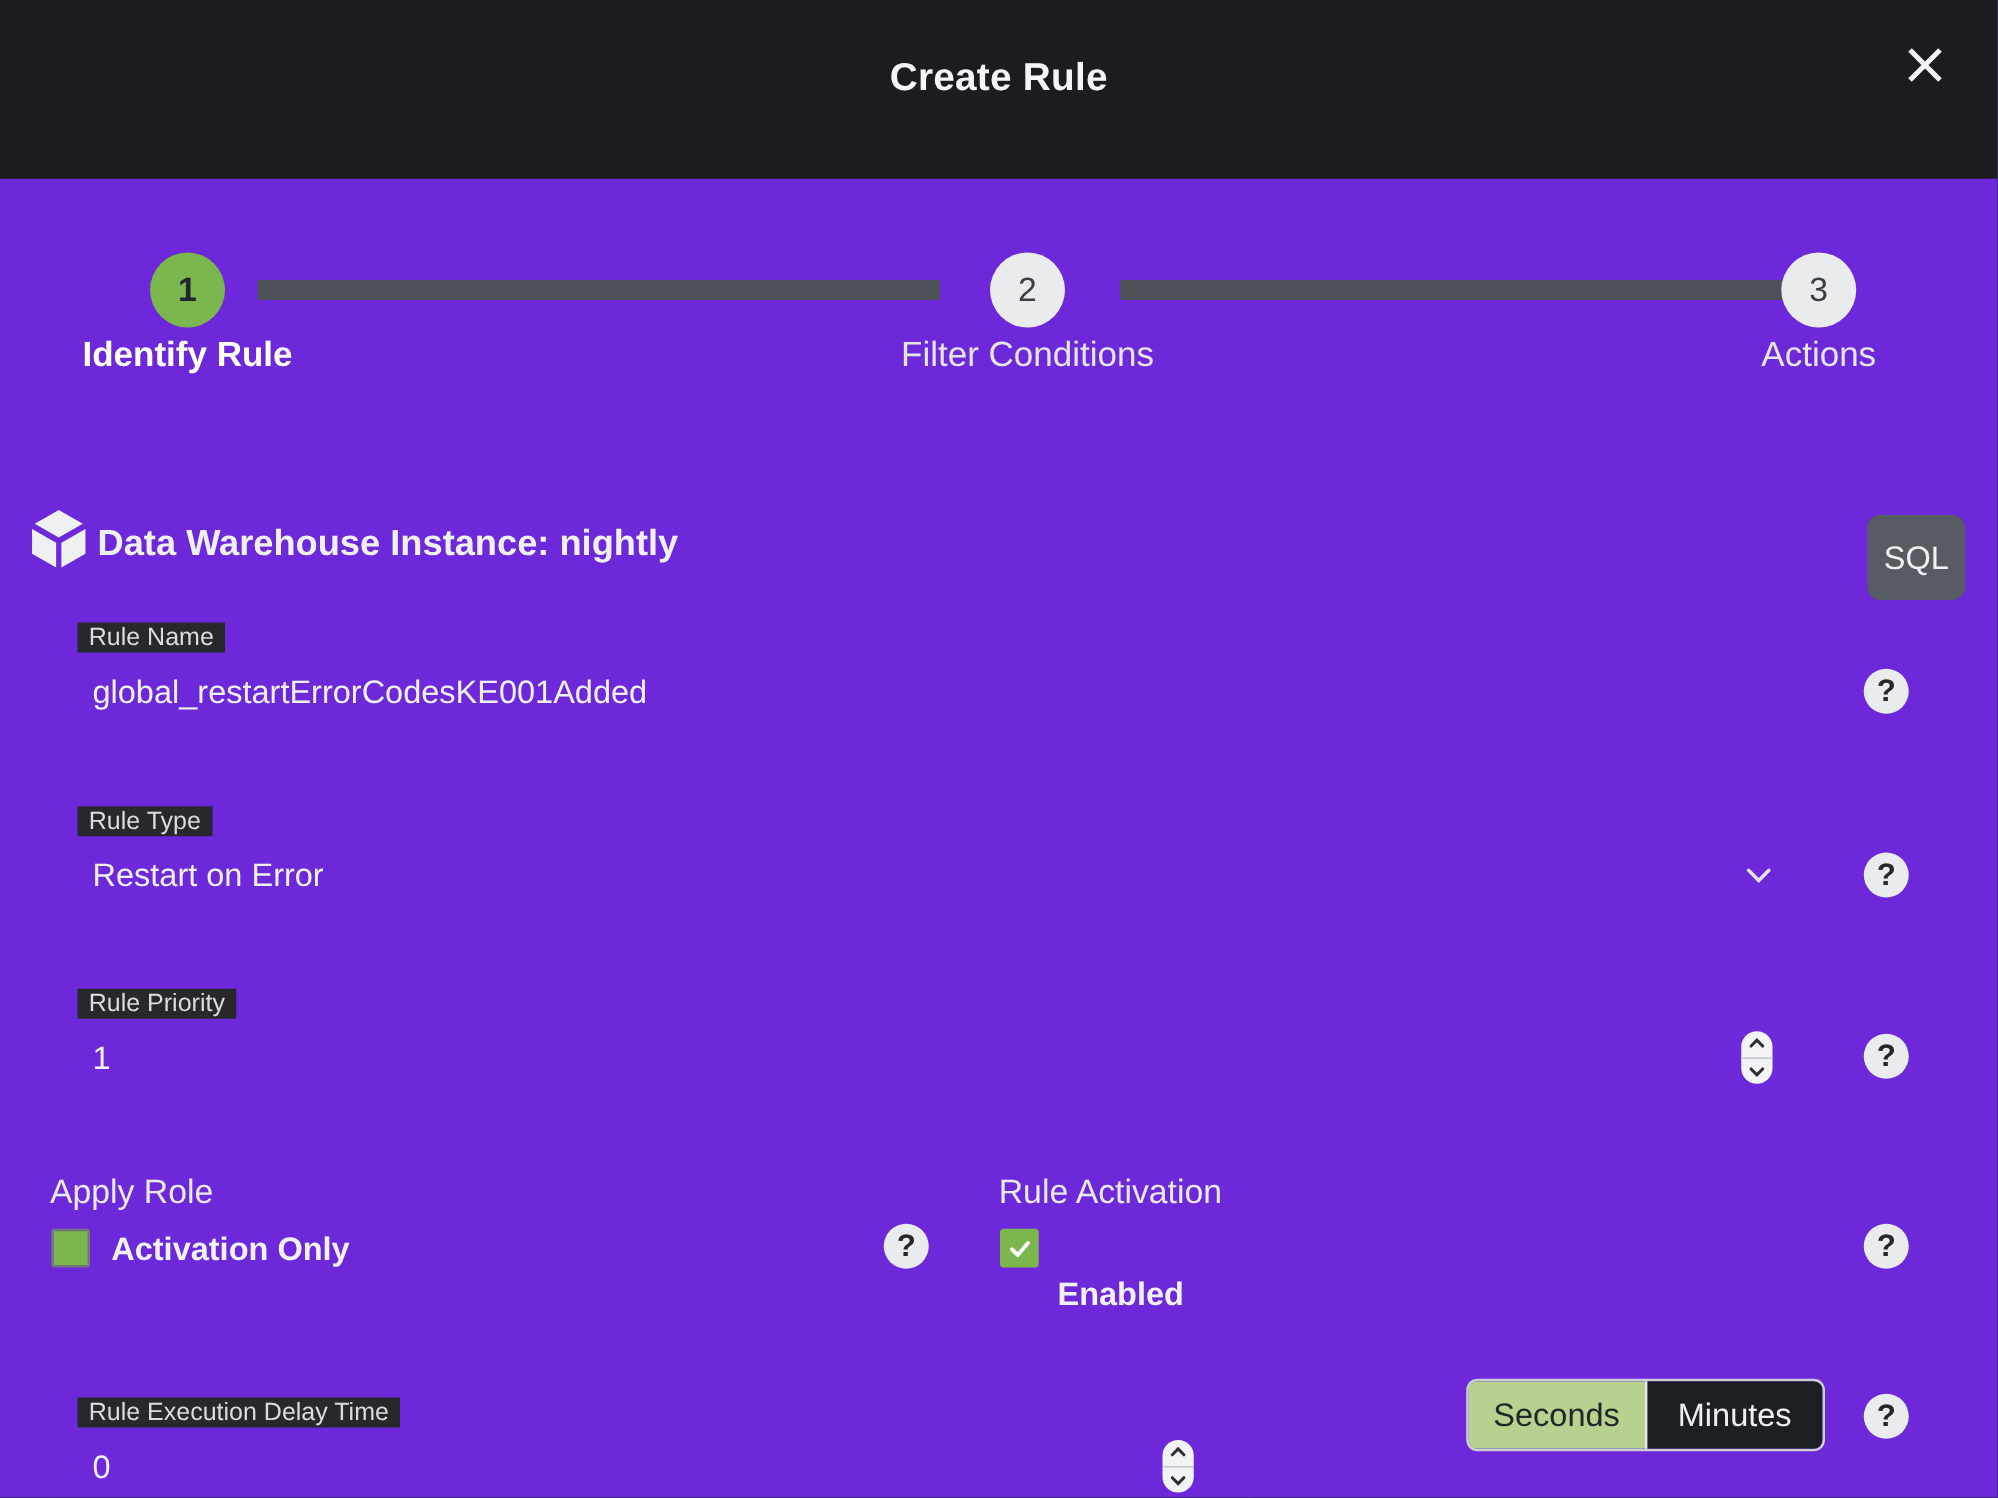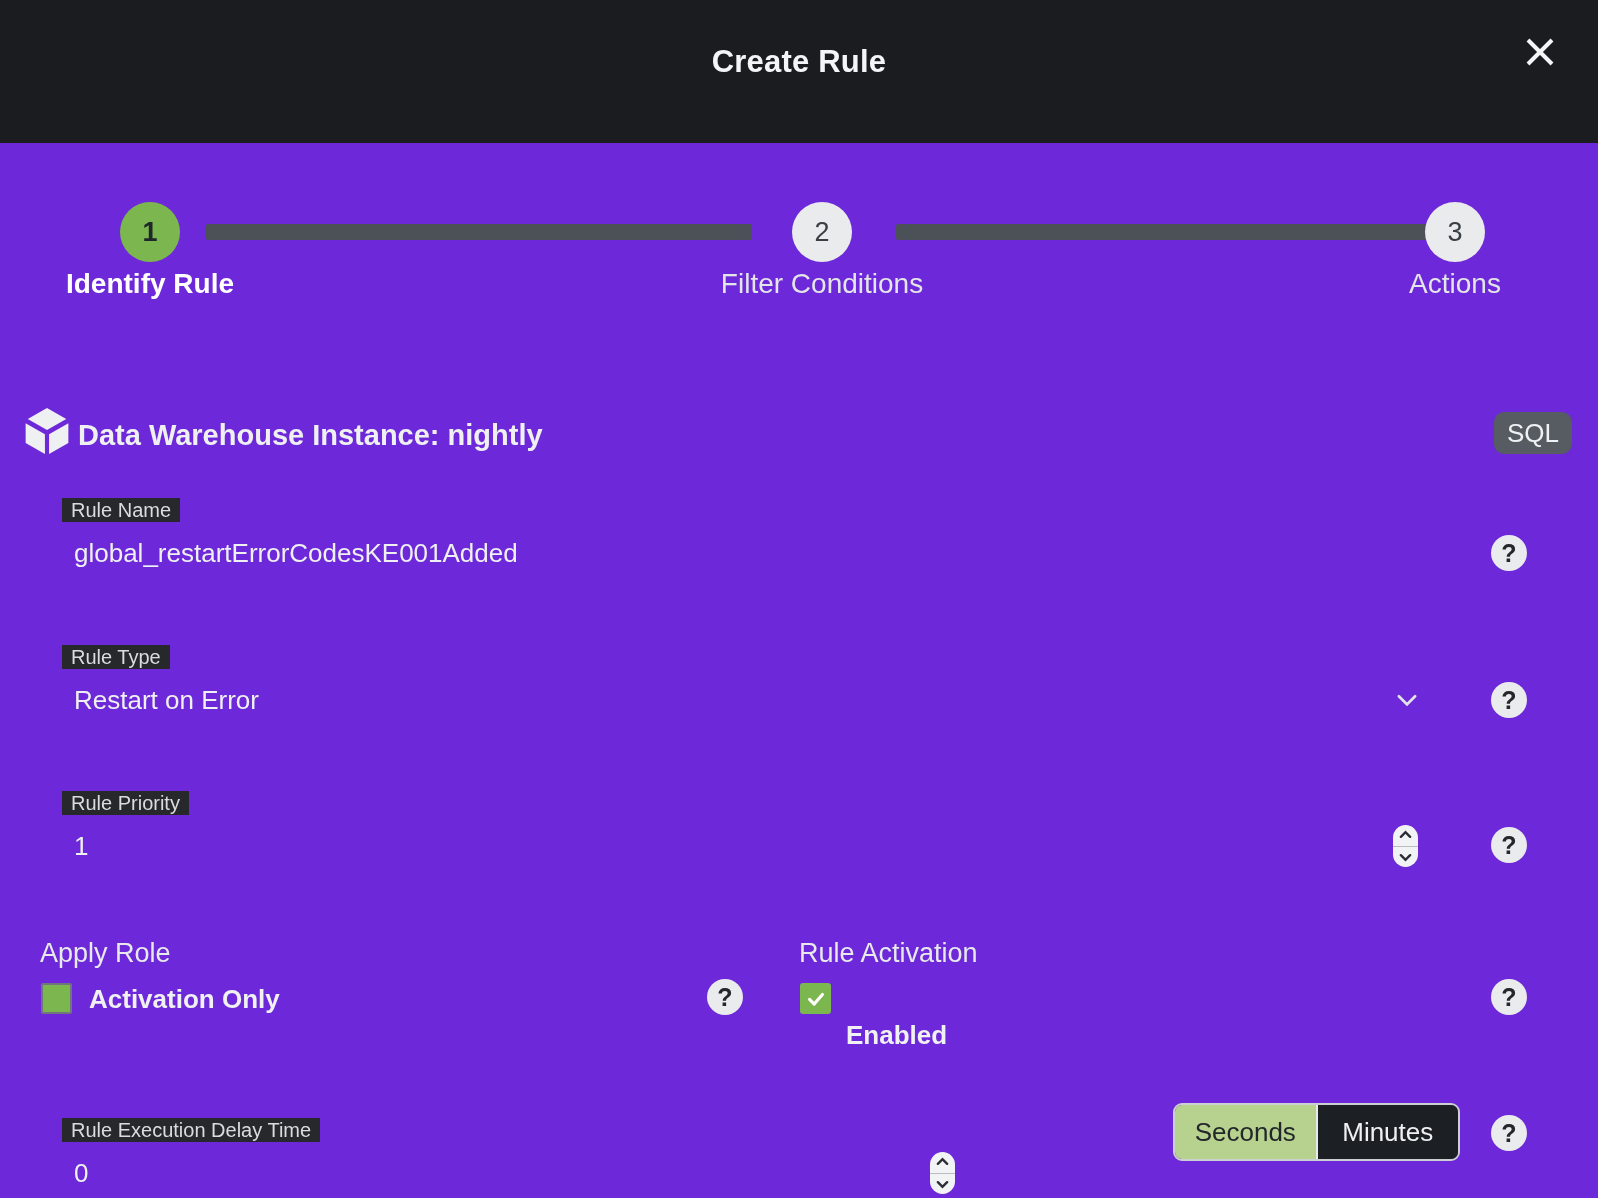--- a/index.html
+++ b/index.html
@@ -33,21 +33,21 @@
   .step-label.l1{left:20px;width:260px;font-weight:700;color:#ffffff;}
   .step-label.l2{left:672px;width:300px;font-weight:400;}
   .step-label.l3{left:1330px;width:250px;font-weight:400;}
   
   .dw-icon{position:absolute;left:22px;top:406px;width:50px;height:50px;}
   .dw-title{
     position:absolute;left:74px;top:415px;margin:4px;
     font-size:29px;font-weight:700;color:#eef0f1;
   }
   .sql-button{
-    position:absolute;left:1494px;top:412px;width:78px;height:42px;
+    position:absolute;left:1494px;top:412px;width:78px;height:68px;
     background:#565c62;border-radius:10px;color:#f0f1f2;font-size:26px;
     display:flex;align-items:center;justify-content:center;
   }
   
   .field{
     position:absolute;left:40px;width:1419px;height:88px;
     border:1px solid #6d28d9;border-radius:7px;background:transparent;
   }
   .field.f-name{top:509px;}
   .field.f-type{top:656px;}

